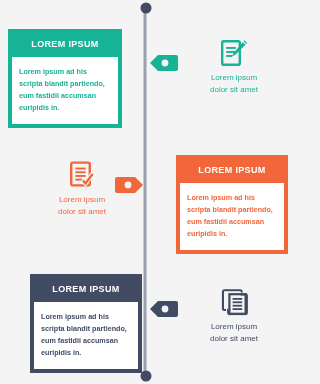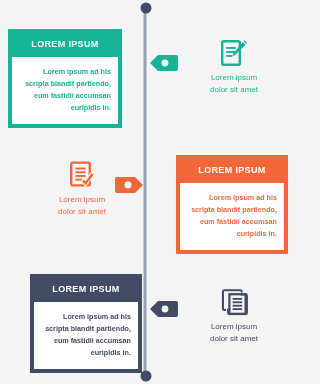--- a/index.html
+++ b/index.html
@@ -47,21 +47,21 @@
     text-align: center;
     color: #ffffff;
     font-size: 9px;
     font-weight: bold;
     letter-spacing: .35px;
     padding: 7px 2px 8px 2px;
     line-height: 1;
   }
   .card-body {
     background: #ffffff;
-    text-align: right;
+    text-align: left;
     font-size: 7.2px;
     line-height: 1.65;
     padding: 9px 7px 10px 7px;
     font-weight: bold;
   }
 
   
   #card-teal {
     left: 8px;
     top: 29px;

